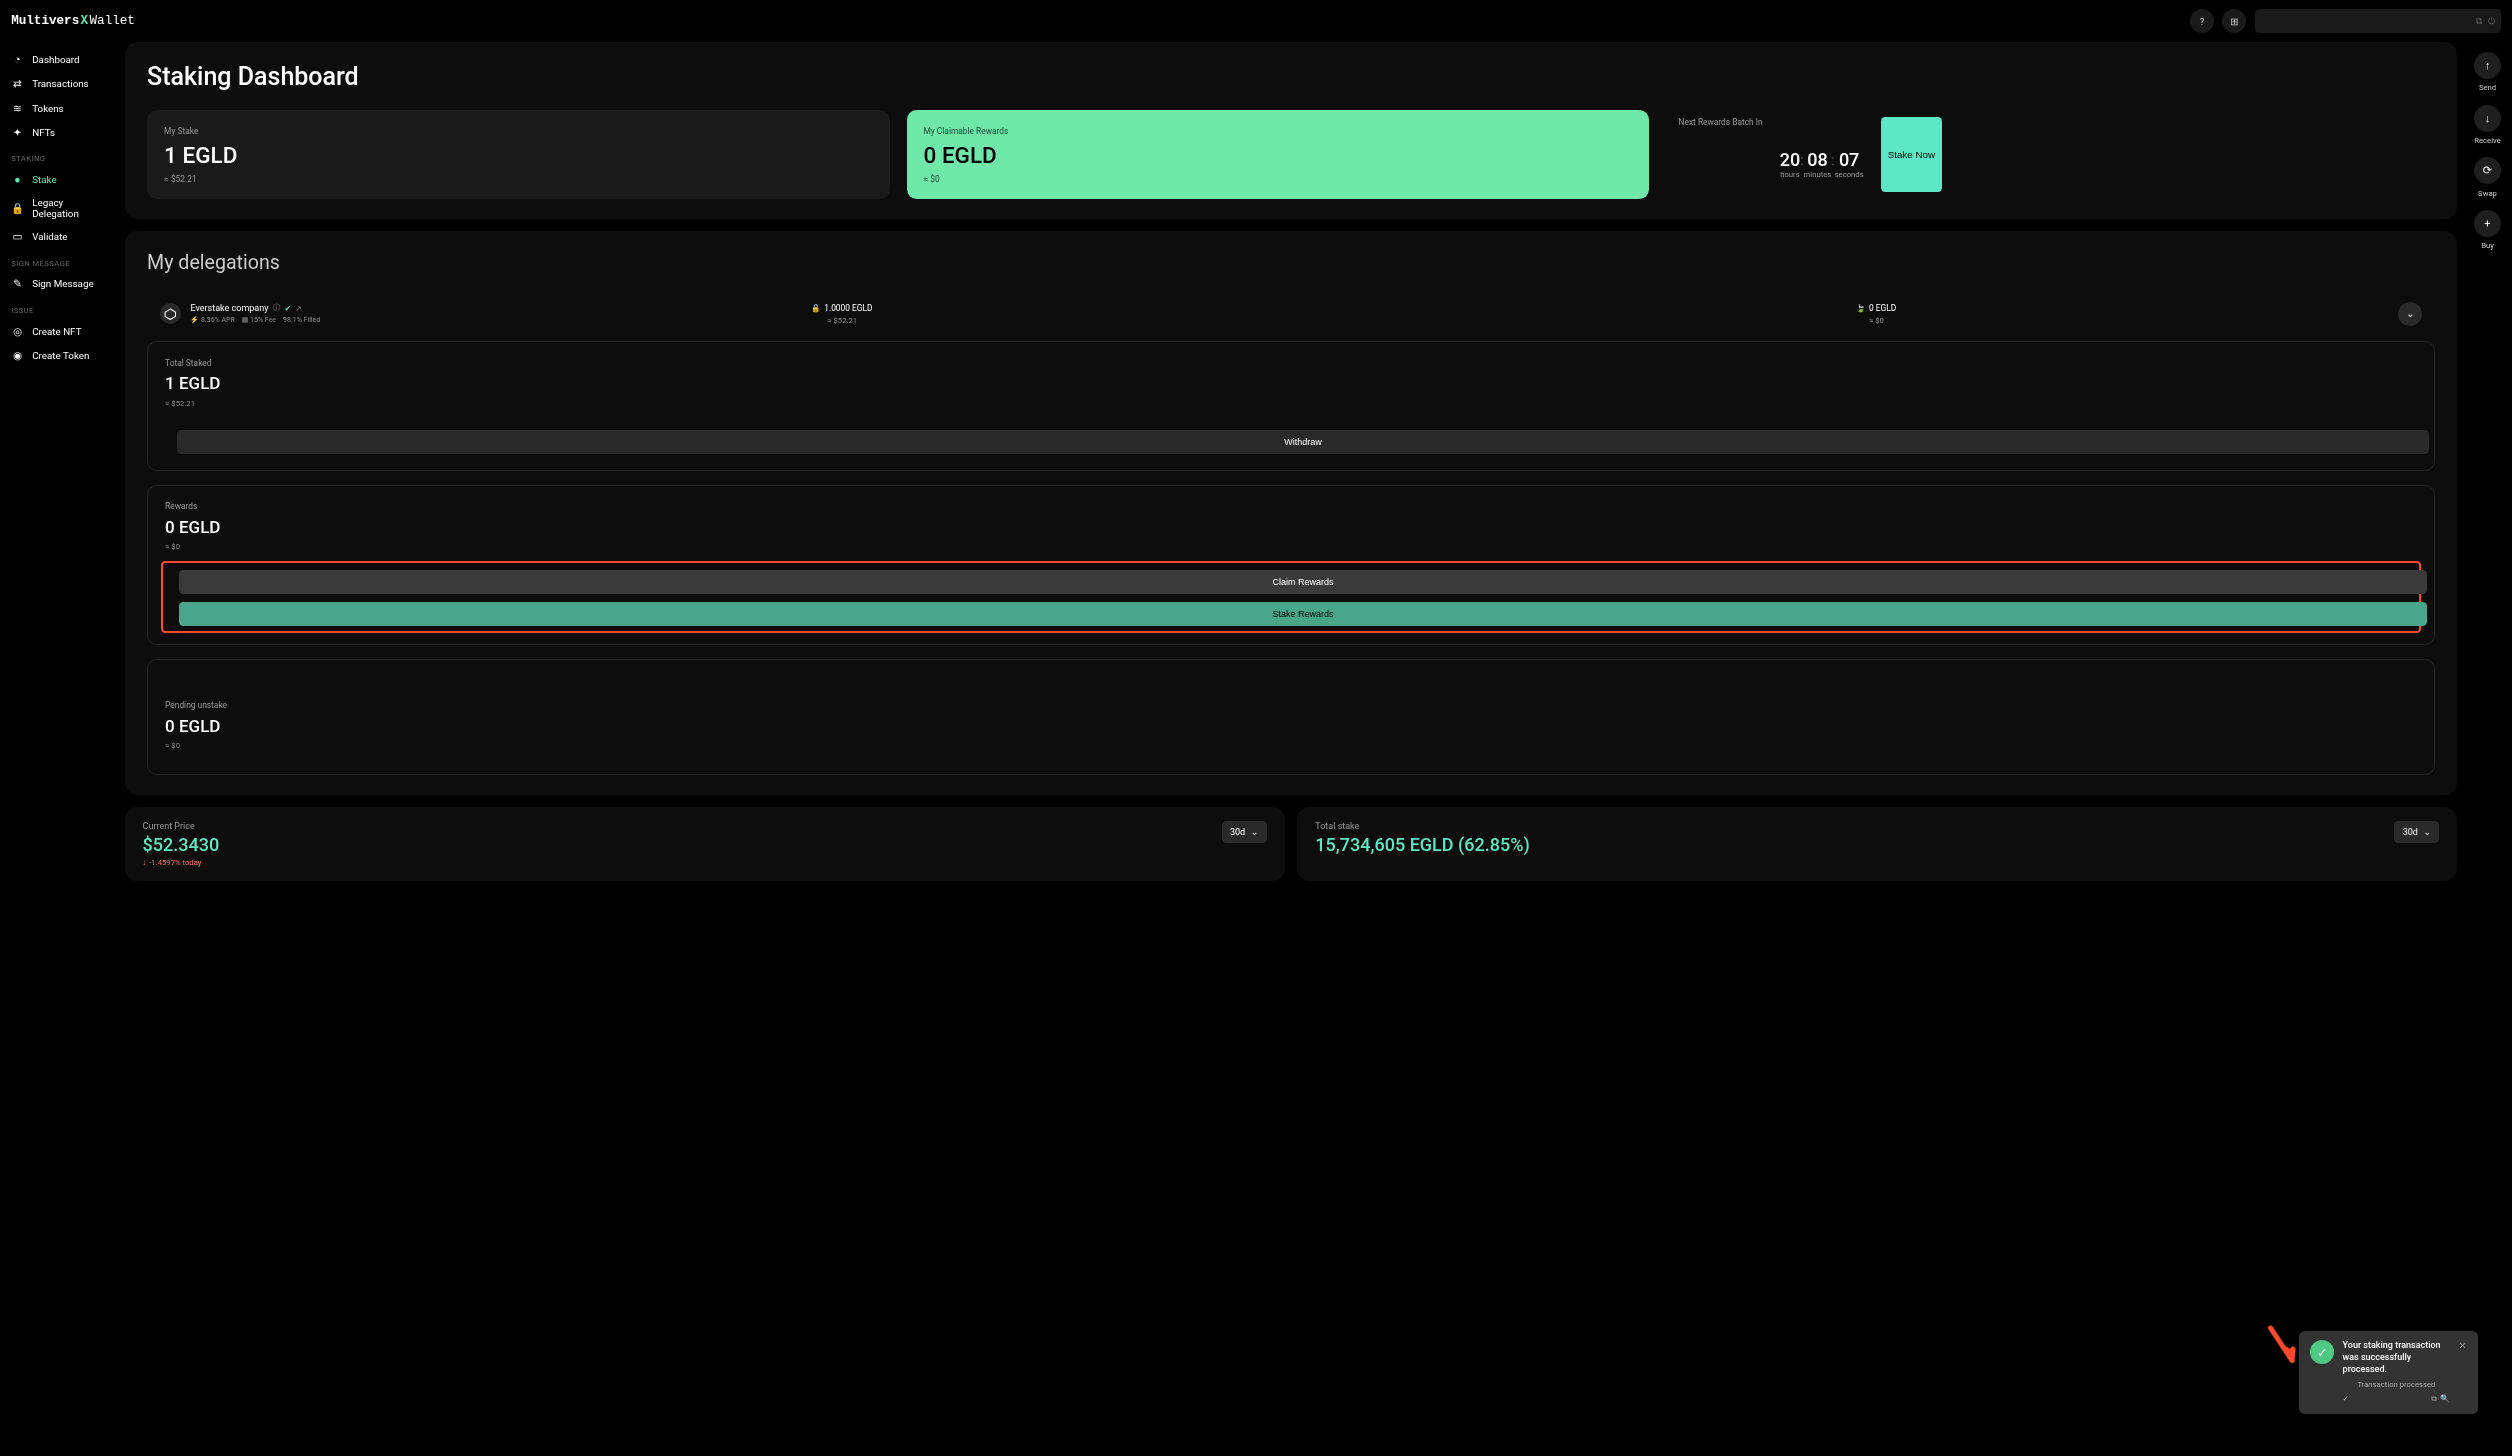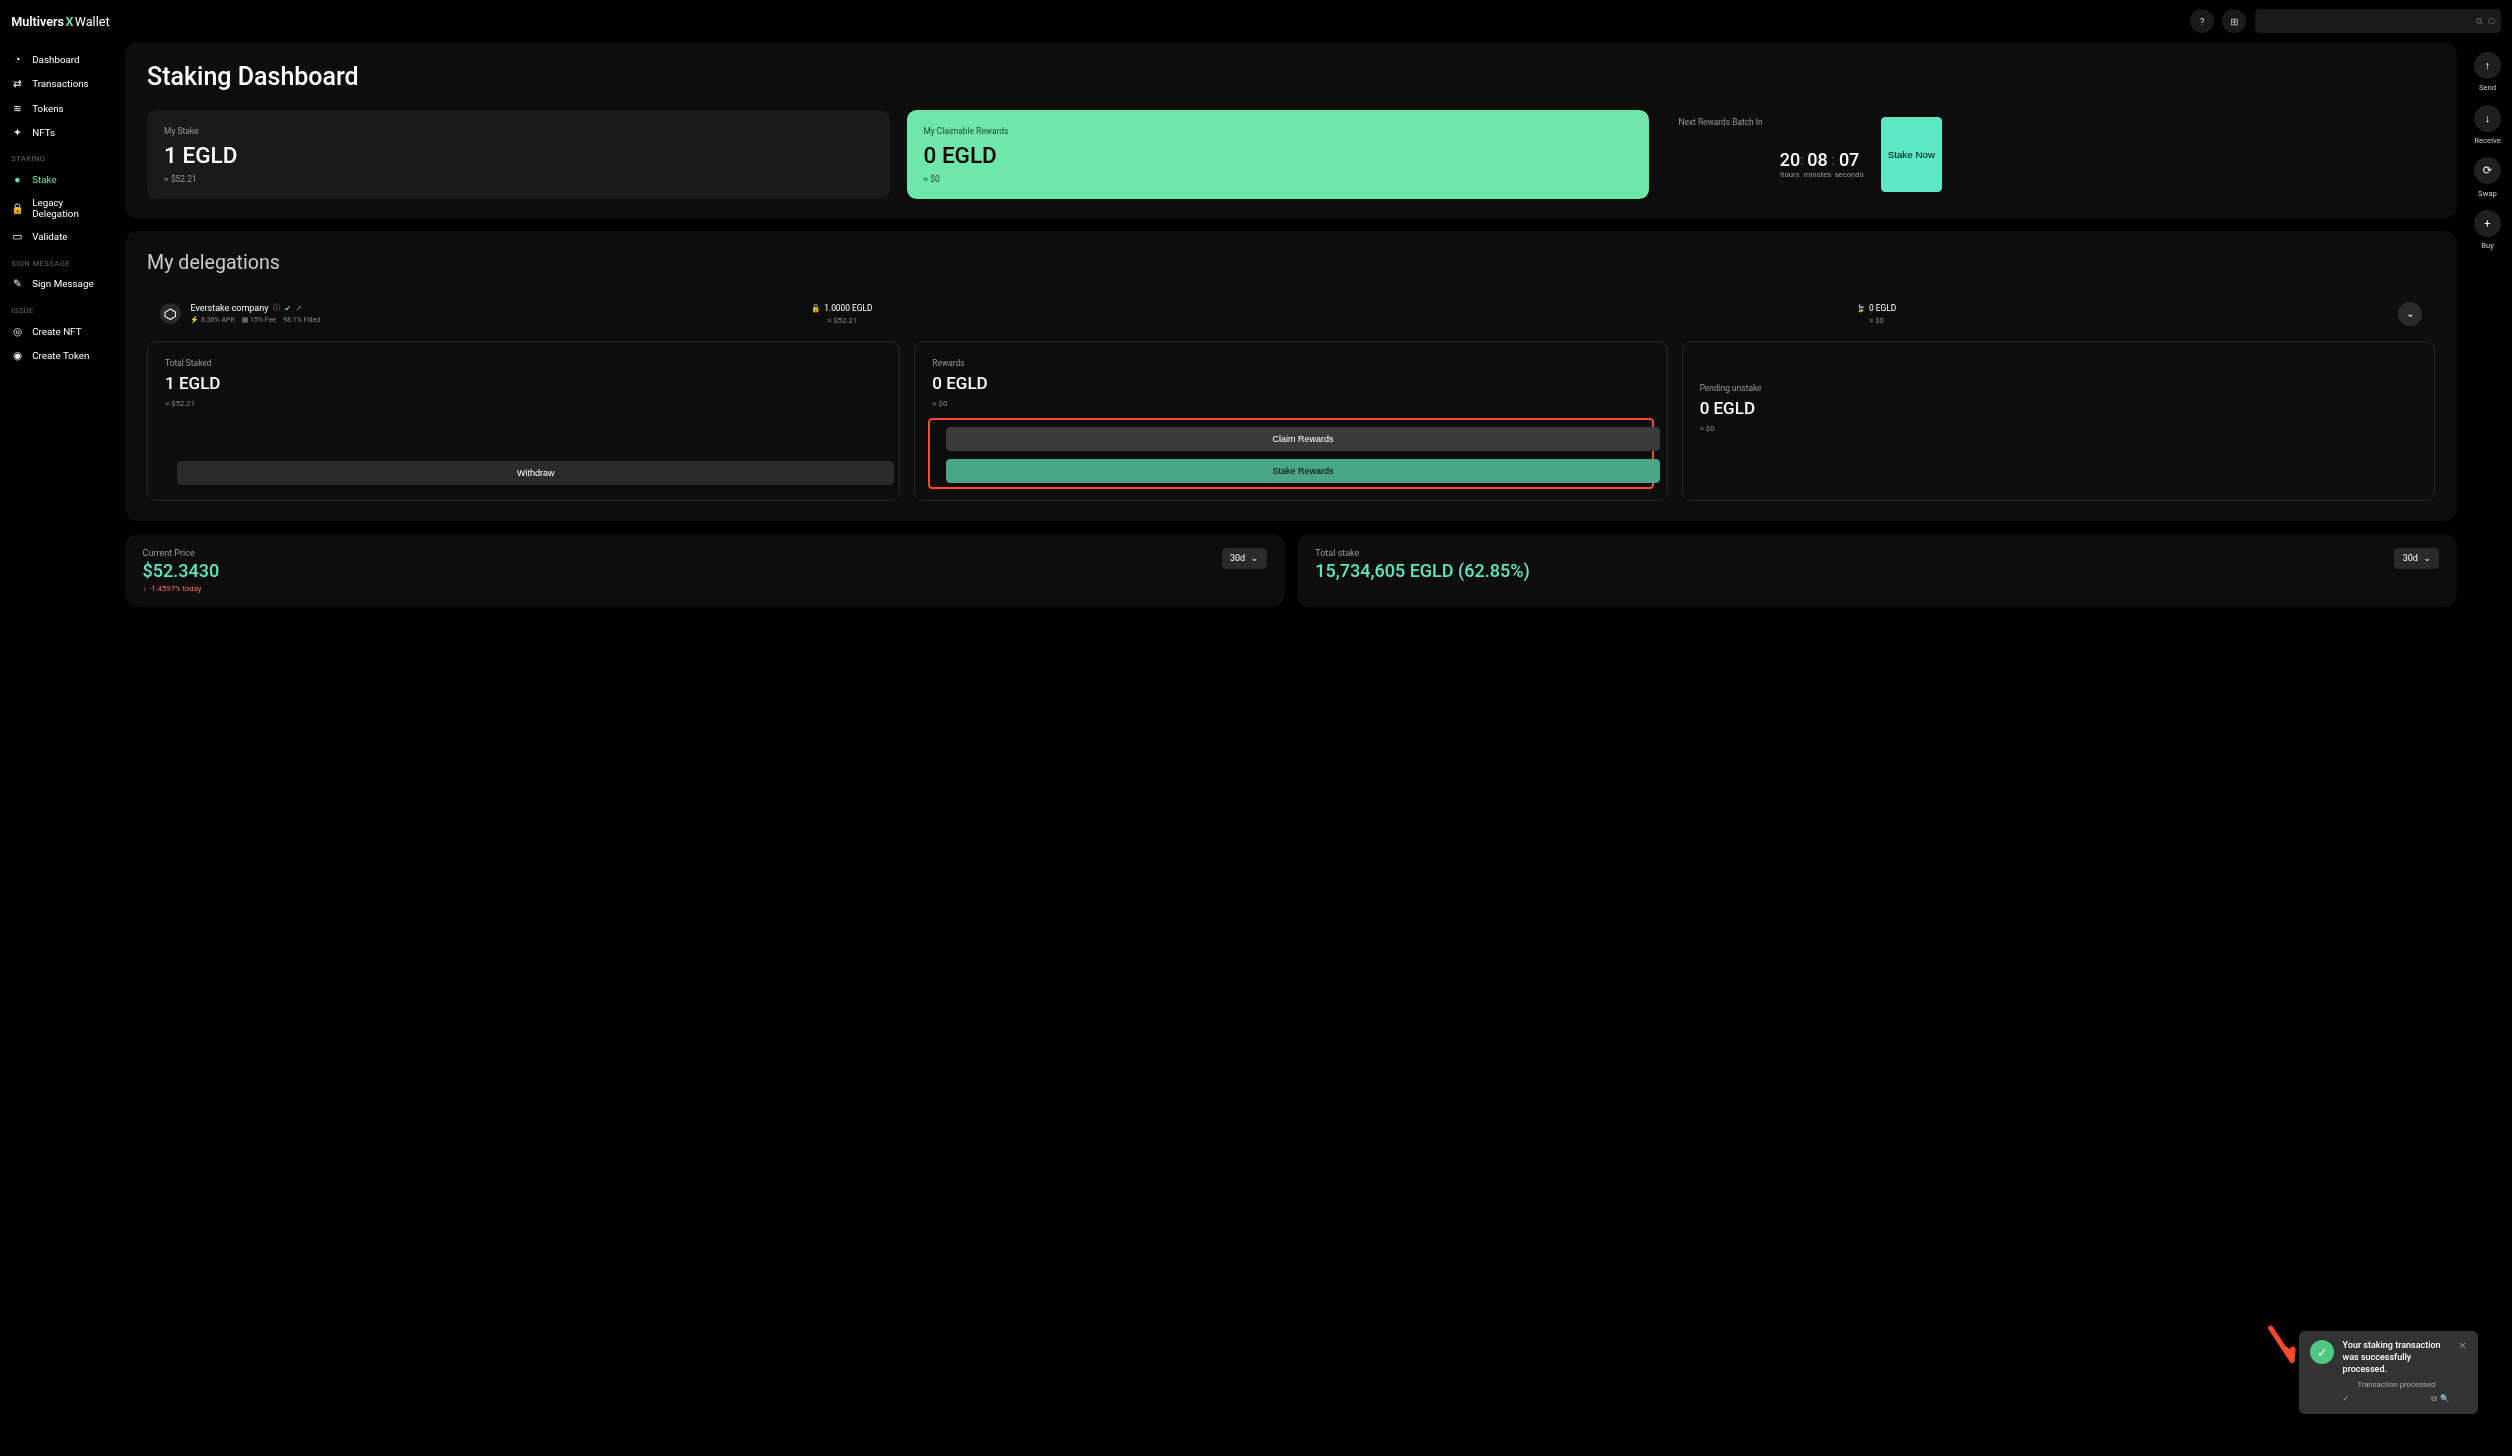--- a/index.html
+++ b/index.html
@@ -7,21 +7,21 @@
   background: #000;
   color: #fff;
   font-family: -apple-system, BlinkMacSystemFont, "Segoe UI", Roboto, sans-serif;
   font-size: 9.8px;
   overflow: hidden;
 }
 .app { display: flex; flex-direction: column; height: 100vh; width: 100vw; }
 .topbar {
   display: flex; align-items: center; height: 42px; padding: 0 11.2px; gap: 8.4px;
 }
-.logo { font-size: 12.6px; font-weight: 600; display: flex; align-items: center; gap: 1.4px; }
+.logo { font-size: 12.6px; font-weight: 600; display: flex; align-items: center; gap: 1.4px; font-family: Liberation Mono, monospace; }
 .logo .x { color: #5ce8b1; }
 .logo .wallet { font-weight: 400; }
 .topbar-spacer { flex: 1; }
 .icon-btn {
   width: 24px; height: 24px; border-radius: 50%; background: #1a1a1a;
   display: flex; align-items: center; justify-content: center; cursor: pointer;
   color: #ccc; font-size: 9.8px;
 }
 .search-bar {
   width: 246px; height: 24px; background: #1a1a1a; border-radius: 4.2px;
@@ -82,21 +82,21 @@
 .del-stat { display: flex; flex-direction: column; gap: 2.8px; align-items: center; font-size: 8.4px; }
 .del-stat-val { color: #fff; }
 .del-stat-sub { color: #888; font-size: 7.7px; }
 .del-stat-icon { font-size: 7.7px; color: #888; margin-right: 2.8px; }
 .del-mid { flex: 1; display: flex; justify-content: center; }
 .del-right { flex: 1; display: flex; justify-content: center; }
 .expand-btn {
   width: 24px; height: 24px; border-radius: 50%; background: #2a2a2a;
   display: flex; align-items: center; justify-content: center; cursor: pointer;
 }
-.delegation-body { display: flex; gap: 14px; }
+.delegation-body { display: flex; gap: 14px; flex-direction: column; }
 .del-card {
   flex: 1; background: transparent; border: 0.7px solid #262626; border-radius: 9.8px;
   padding: 15.4px 17px; display: flex; flex-direction: column; gap: 5.6px;
 }
 .del-card-label { font-size: 8.4px; color: #999; }
 .del-card-value { font-size: 17px; font-weight: 500; }
 .del-card-sub { font-size: 7.7px; color: #888; margin-bottom: 8.4px; }
 .btn {
   border: none; border-radius: 4.2px; padding: 7px; font-size: 9px;
   cursor: pointer; width: 100%; margin-top: 2.8px; margin-left: 12px;

